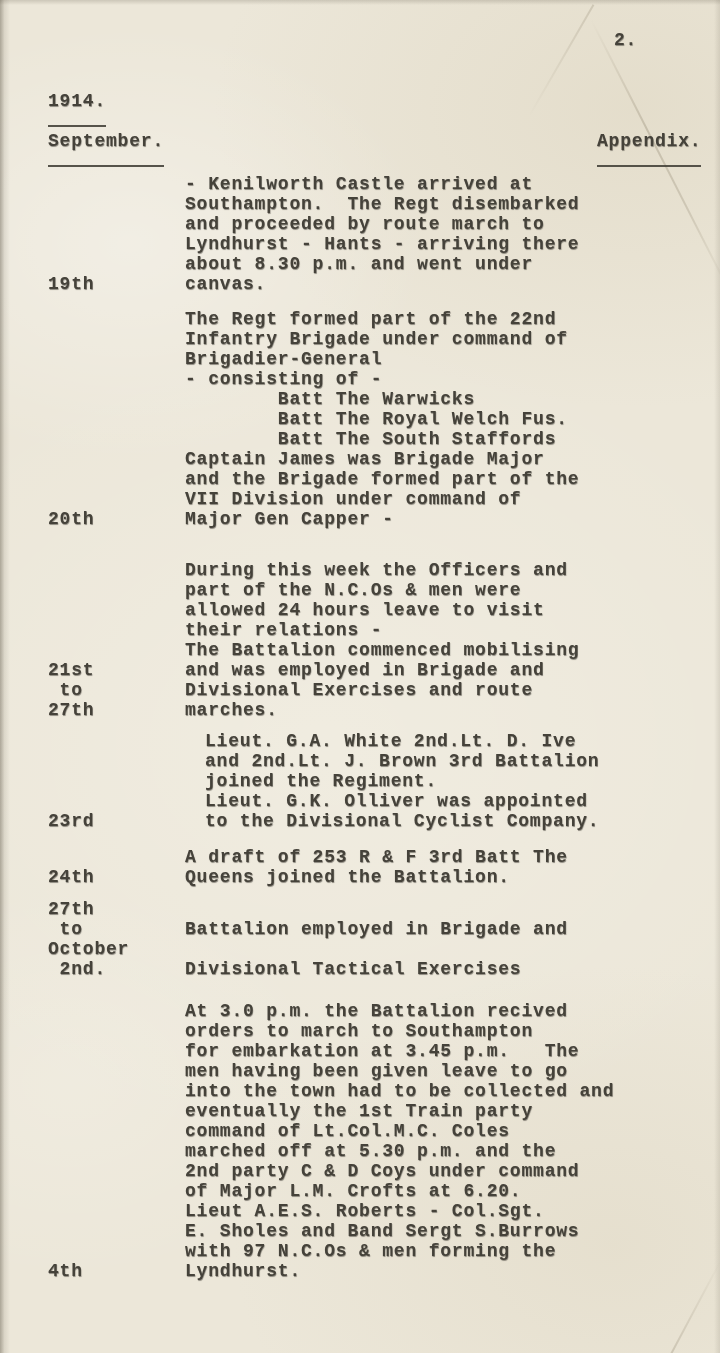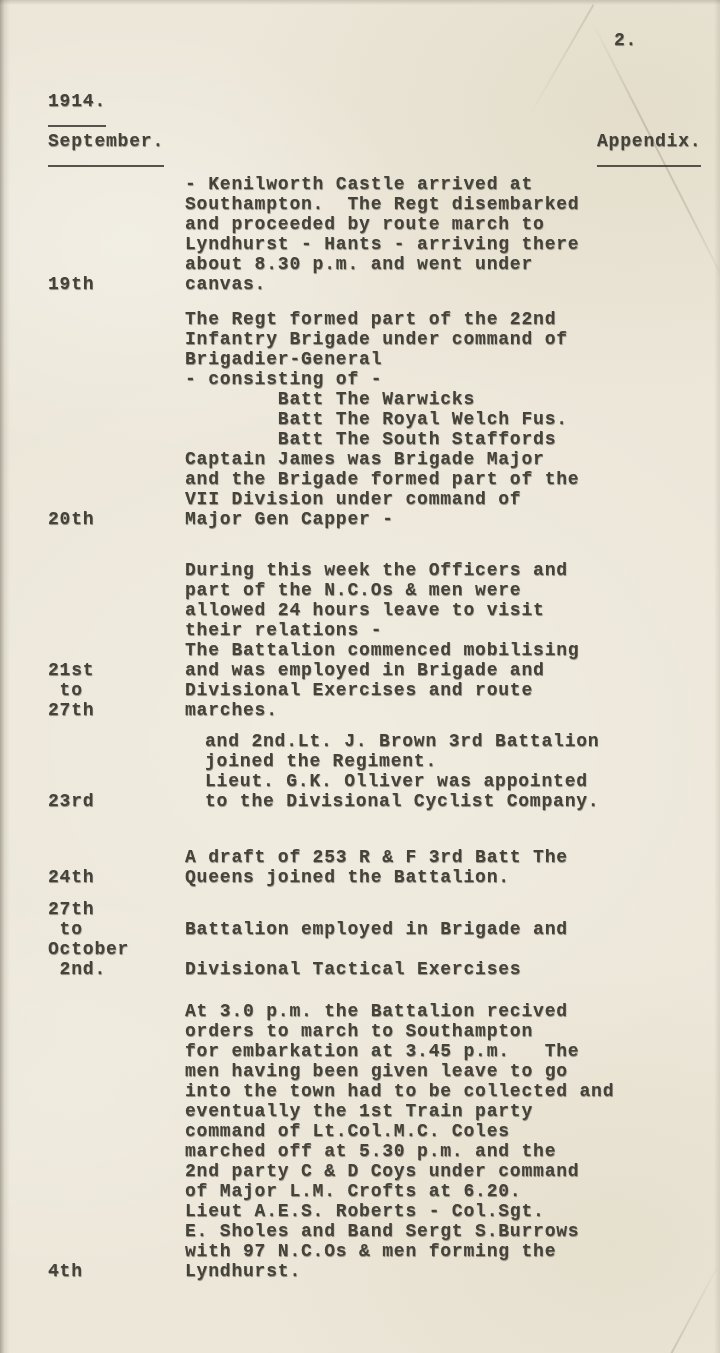--- a/index.html
+++ b/index.html
@@ -176,20 +176,21 @@
           <div class="txt line">and was employed in Brigade and</div>
           <div class="txt line">Divisional Exercises and route</div>
           <div class="txt line">marches.</div>
         </div>
       </div>
       <div class="entry" style="top: 731px; gap: 20px;">
         <div class="date-col">
           <div class="txt line">23rd</div>
         </div>
         <div class="body-col">
+          <div class="txt line">Lieut. G.A. White 2nd.Lt. D. Ive</div>
           <div class="txt line">and 2nd.Lt. J. Brown 3rd Battalion</div>
           <div class="txt line">joined the Regiment.</div>
           <div class="txt line">Lieut. G.K. Olliver was appointed</div>
           <div class="txt line">to the Divisional Cyclist Company.</div>
         </div>
       </div>
       <div class="entry" style="top: 847px;">
         <div class="date-col">
           <div class="txt line">24th</div>
         </div>

